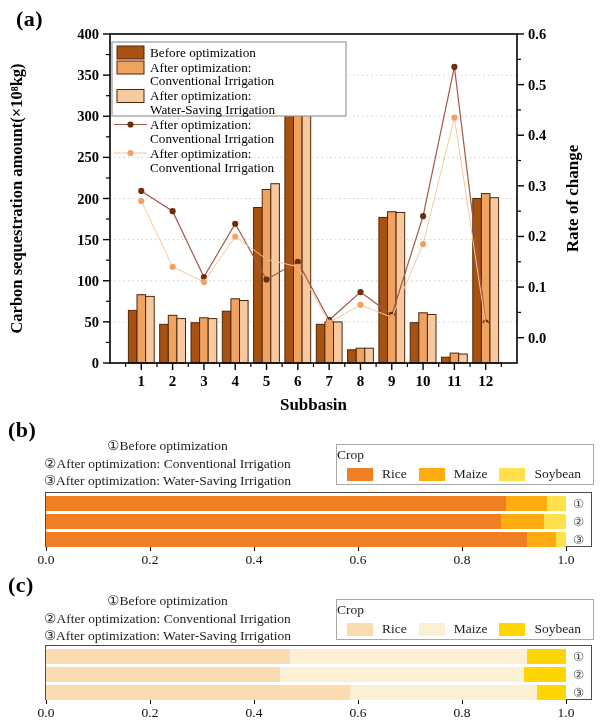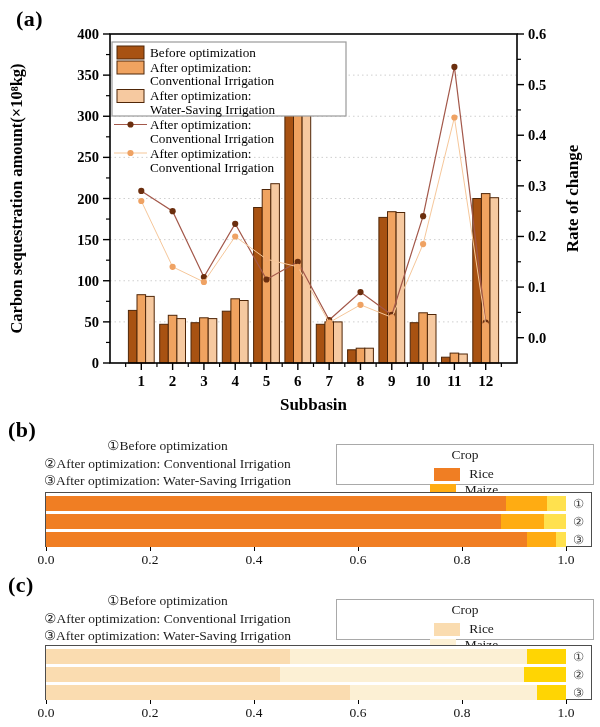--- a/index.html
+++ b/index.html
@@ -1,22 +1,22 @@
 <!DOCTYPE html>
 <html><head>
 <meta charset="utf-8">
 <style>
   html,body{margin:0;padding:0;background:#fff;}
   #canvas{position:relative;width:600px;height:727px;background:#fff;overflow:hidden;
           font-family:"Liberation Serif","DejaVu Serif",serif;color:#000;}
   .ptag{position:absolute;font-weight:bold;font-size:22px;letter-spacing:0.5px;}
   .notes{position:absolute;font-size:13.5px;line-height:17.5px;color:#1c1c1c;white-space:nowrap;text-align:center;}
   .cropleg{position:absolute;border:1px solid #a9a9a9;background:#fff;box-sizing:border-box;}
-  .cropleg-title{text-align:center;font-size:13.5px;padding-top:2px;color:#1c1c1c;}
-  .cropleg-items{display:flex;justify-content:space-between;align-items:center;padding:3px 12px 0 10px;flex-direction:column;}
+  .cropleg-title{font-size:13.5px;padding-top:2px;color:#1c1c1c;}
+  .cropleg-items{display:flex;justify-content:space-between;align-items:center;padding:3px 12px 0 10px;}
   .clitem{display:flex;align-items:center;gap:9px;font-size:13.5px;color:#1c1c1c;}
   .clswatch{width:26px;height:13px;display:inline-block;}
   .barbox{position:absolute;border:1.2px solid #4d4d4d;background:#fff;box-sizing:border-box;padding-top:3px;}
   .hrow{display:flex;align-items:center;height:15px;margin-bottom:3px;}
   .hbar{height:15px;display:flex;width:520px;overflow:hidden;}
   .hseg{height:100%;}
   .hlabel{flex:1;text-align:center;font-size:12.5px;color:#3c3c3c;}
   .tickmark{position:absolute;width:1.4px;height:4px;background:#000;}
   .ticklabel{position:absolute;transform:translateX(-50%);font-size:13.5px;color:#111;}
   svg text{font-family:"Liberation Serif","DejaVu Serif",serif;}

